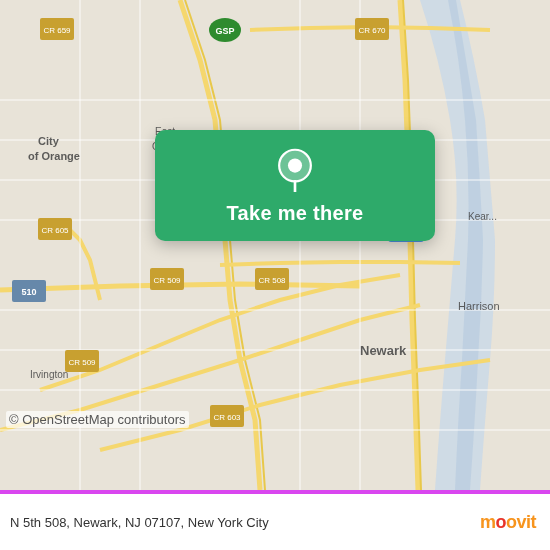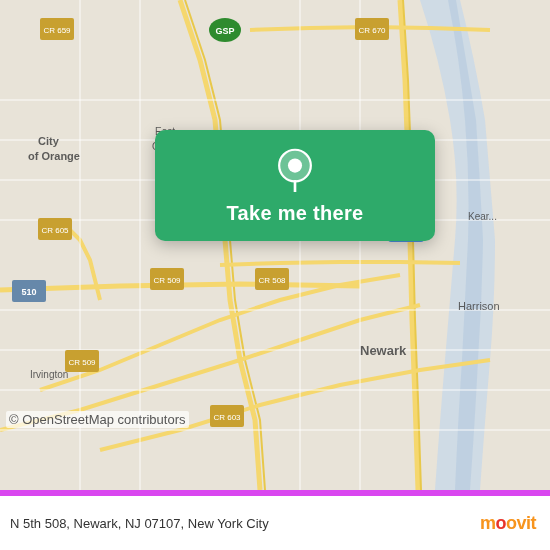--- a/index.html
+++ b/index.html
@@ -60,21 +60,21 @@
 
     
     #bottom-bar {
       width: 550px;
       height: 60px;
       background: #ffffff;
       display: flex;
       align-items: center;
       justify-content: space-between;
       padding: 0 14px 0 10px;
-      border-top: 6px solid #d946ef;
+      border-top: 4px solid #d946ef;
     }
 
     #address-text {
       font-size: 13px;
       color: #333;
       flex: 1;
     }
 
     #moovit-logo {
       display: flex;

